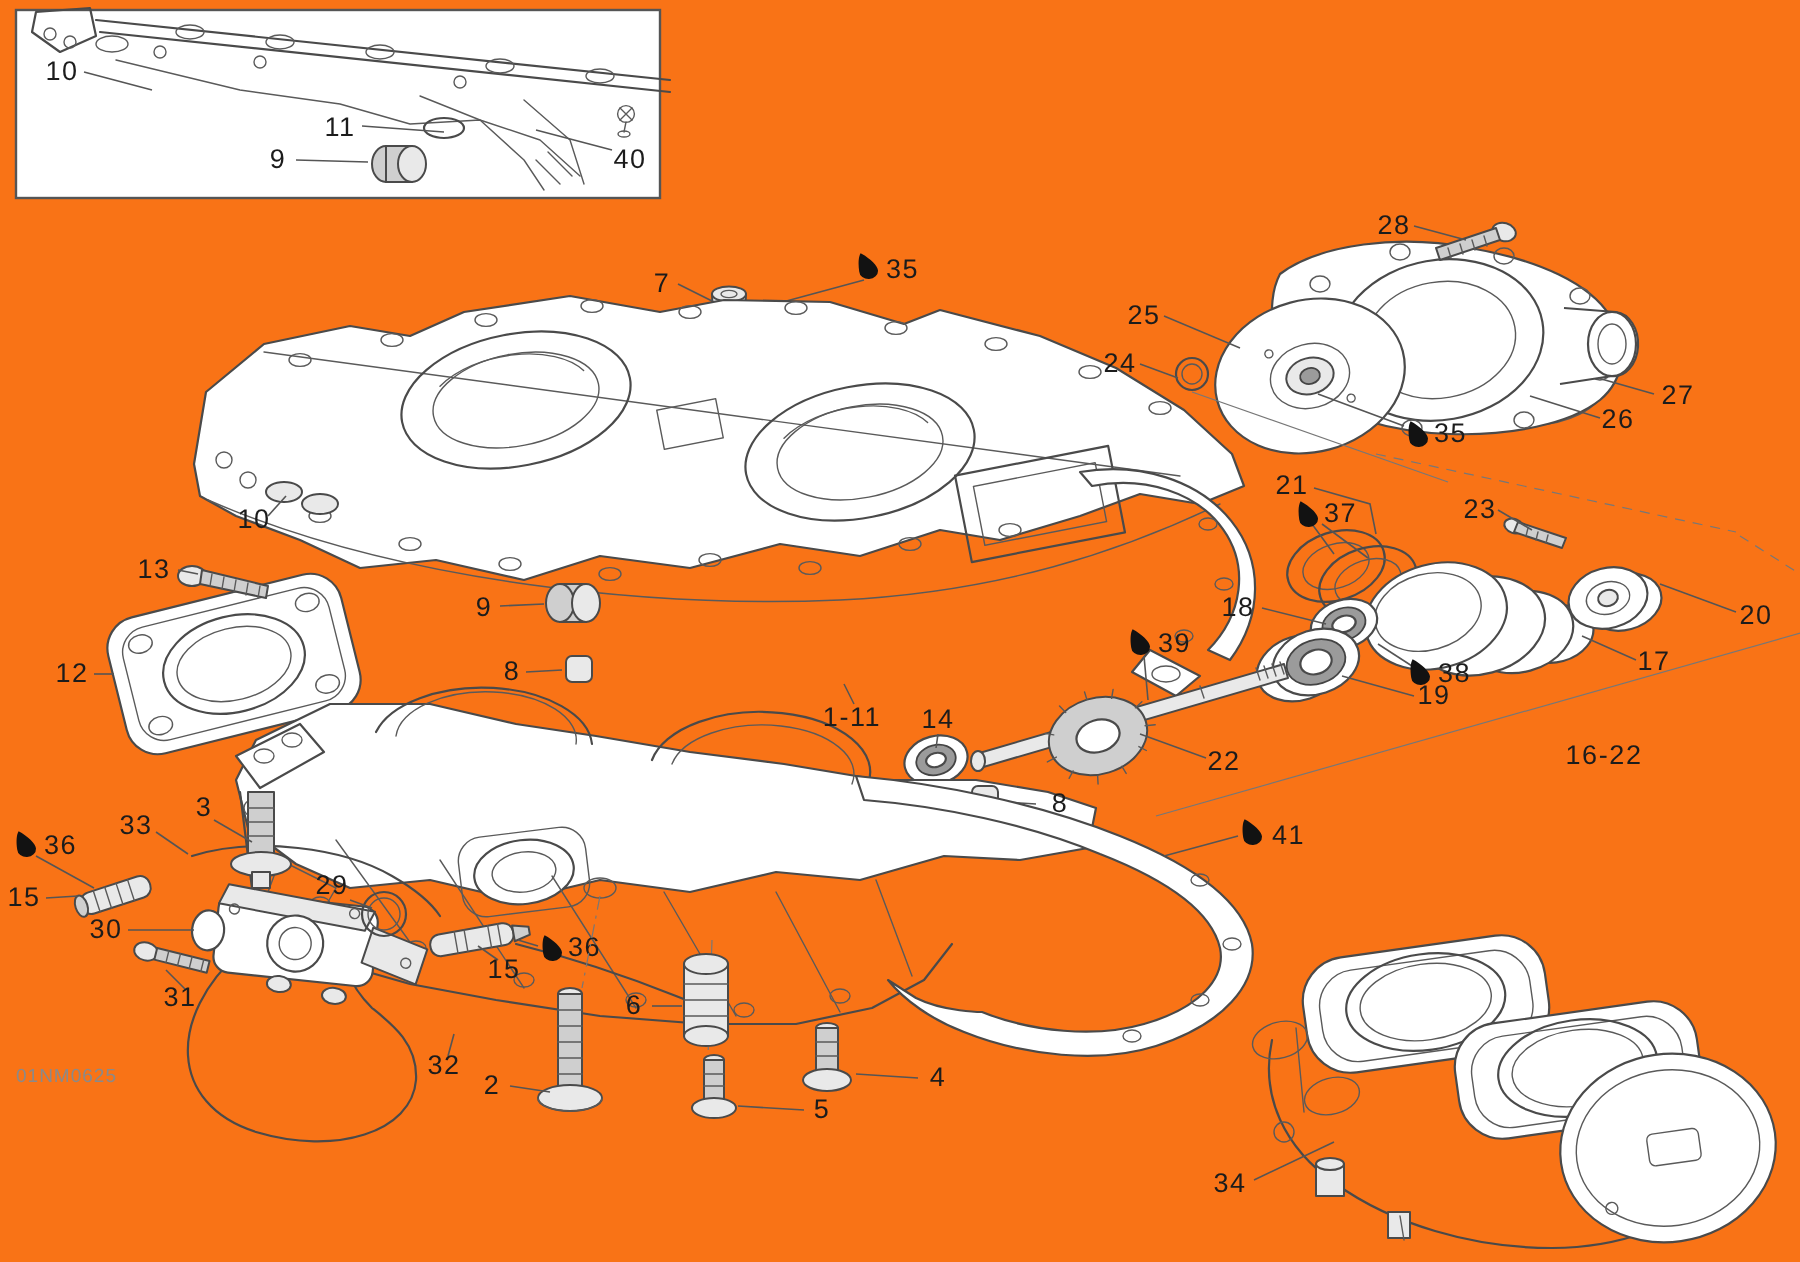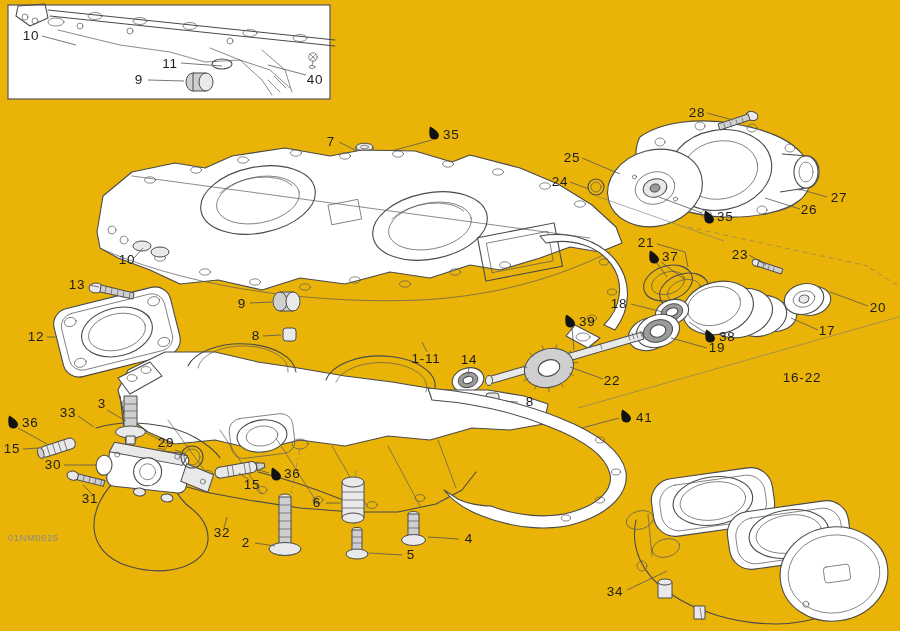--- a/index.html
+++ b/index.html
@@ -1,16 +1,16 @@
 <!DOCTYPE html>
 <html><head>
 <meta charset="utf-8">
 <style>
   html,body{margin:0;padding:0;background:#ffffff;}
-  .page{position:relative;width:900px;height:631px;background:#eab308;overflow:hidden;
+  .page{position:relative;width:900px;height:631px;background:#f97316;overflow:hidden;
         font-family:"Liberation Sans",sans-serif;}
   svg{display:block}
   .s{fill:none;stroke:#4a4a4a;stroke-width:1.1;stroke-linejoin:round;stroke-linecap:round}
   .s2{fill:none;stroke:#5a5a5a;stroke-width:.7;stroke-linejoin:round;stroke-linecap:round}
   .fw{fill:#ffffff;stroke:#4a4a4a;stroke-width:1.1;stroke-linejoin:round}
   .fl{fill:#e9e9e9;stroke:#4a4a4a;stroke-width:1;stroke-linejoin:round}
   .fm{fill:#cfcfcf;stroke:#4a4a4a;stroke-width:1;stroke-linejoin:round}
   .fd{fill:#9b9b9b;stroke:#444;stroke-width:.9}
   .leader{fill:none;stroke:#555;stroke-width:.8}
   .thin{fill:none;stroke:#777;stroke-width:.6}

